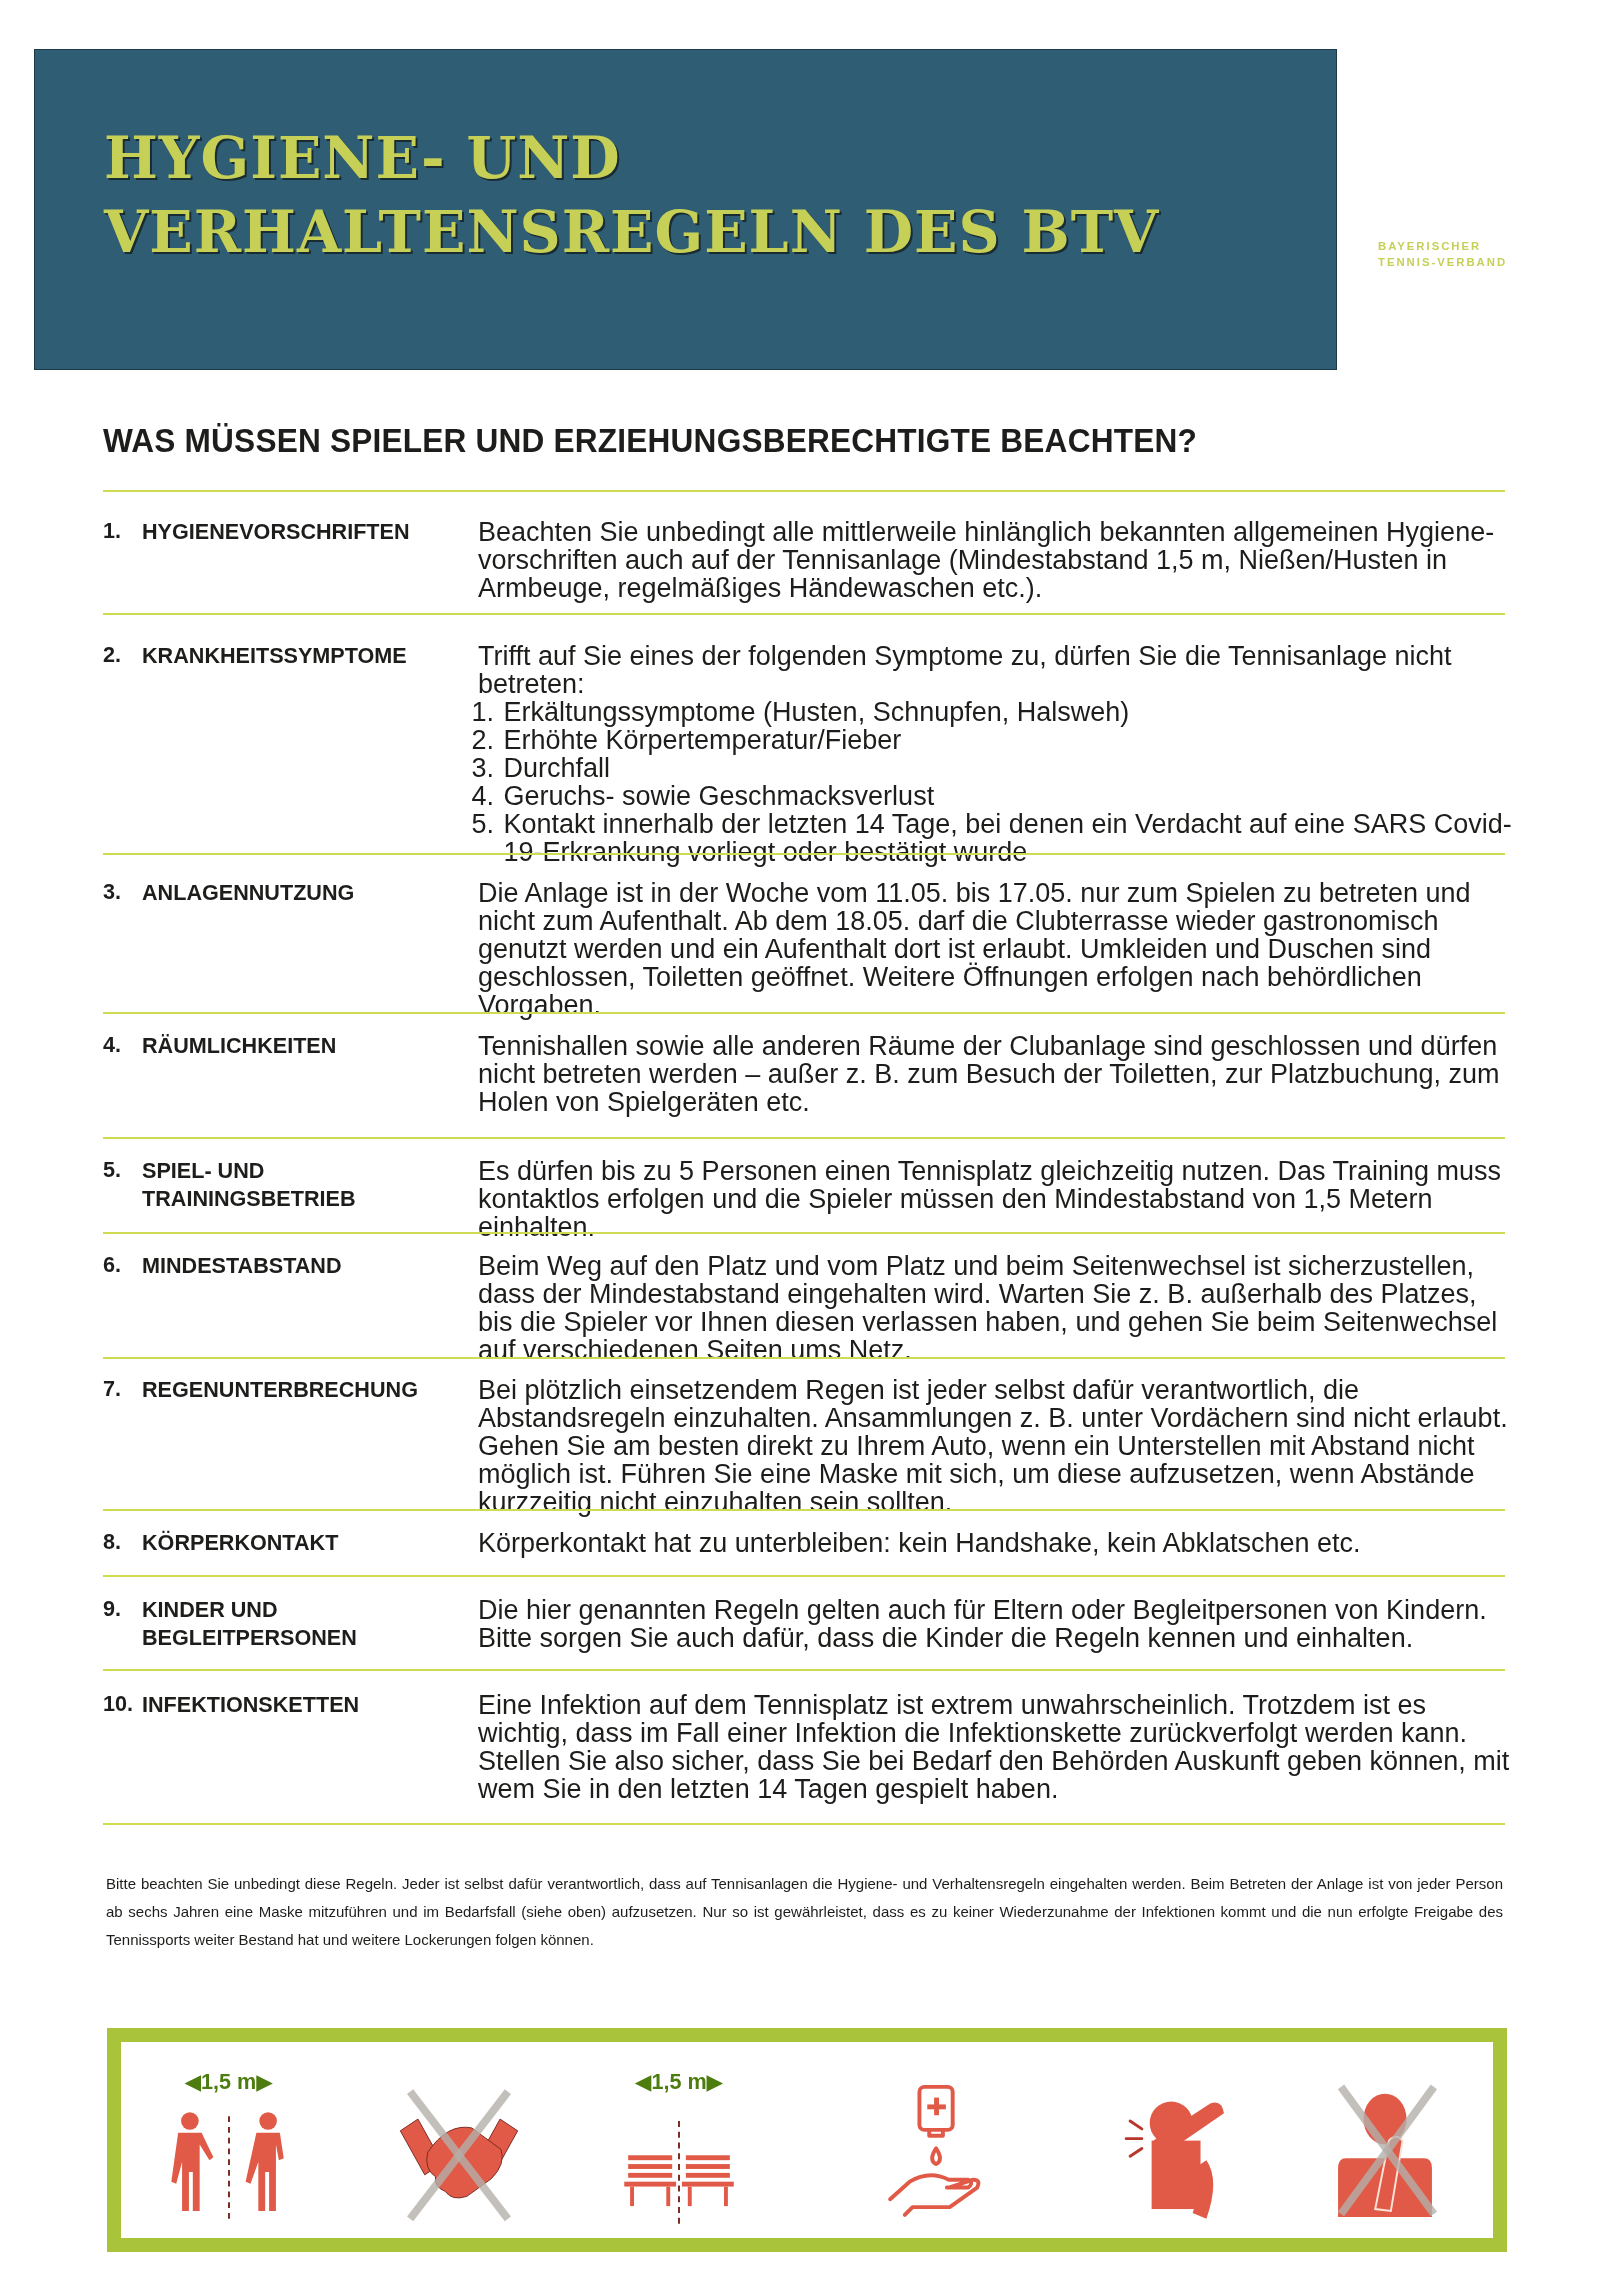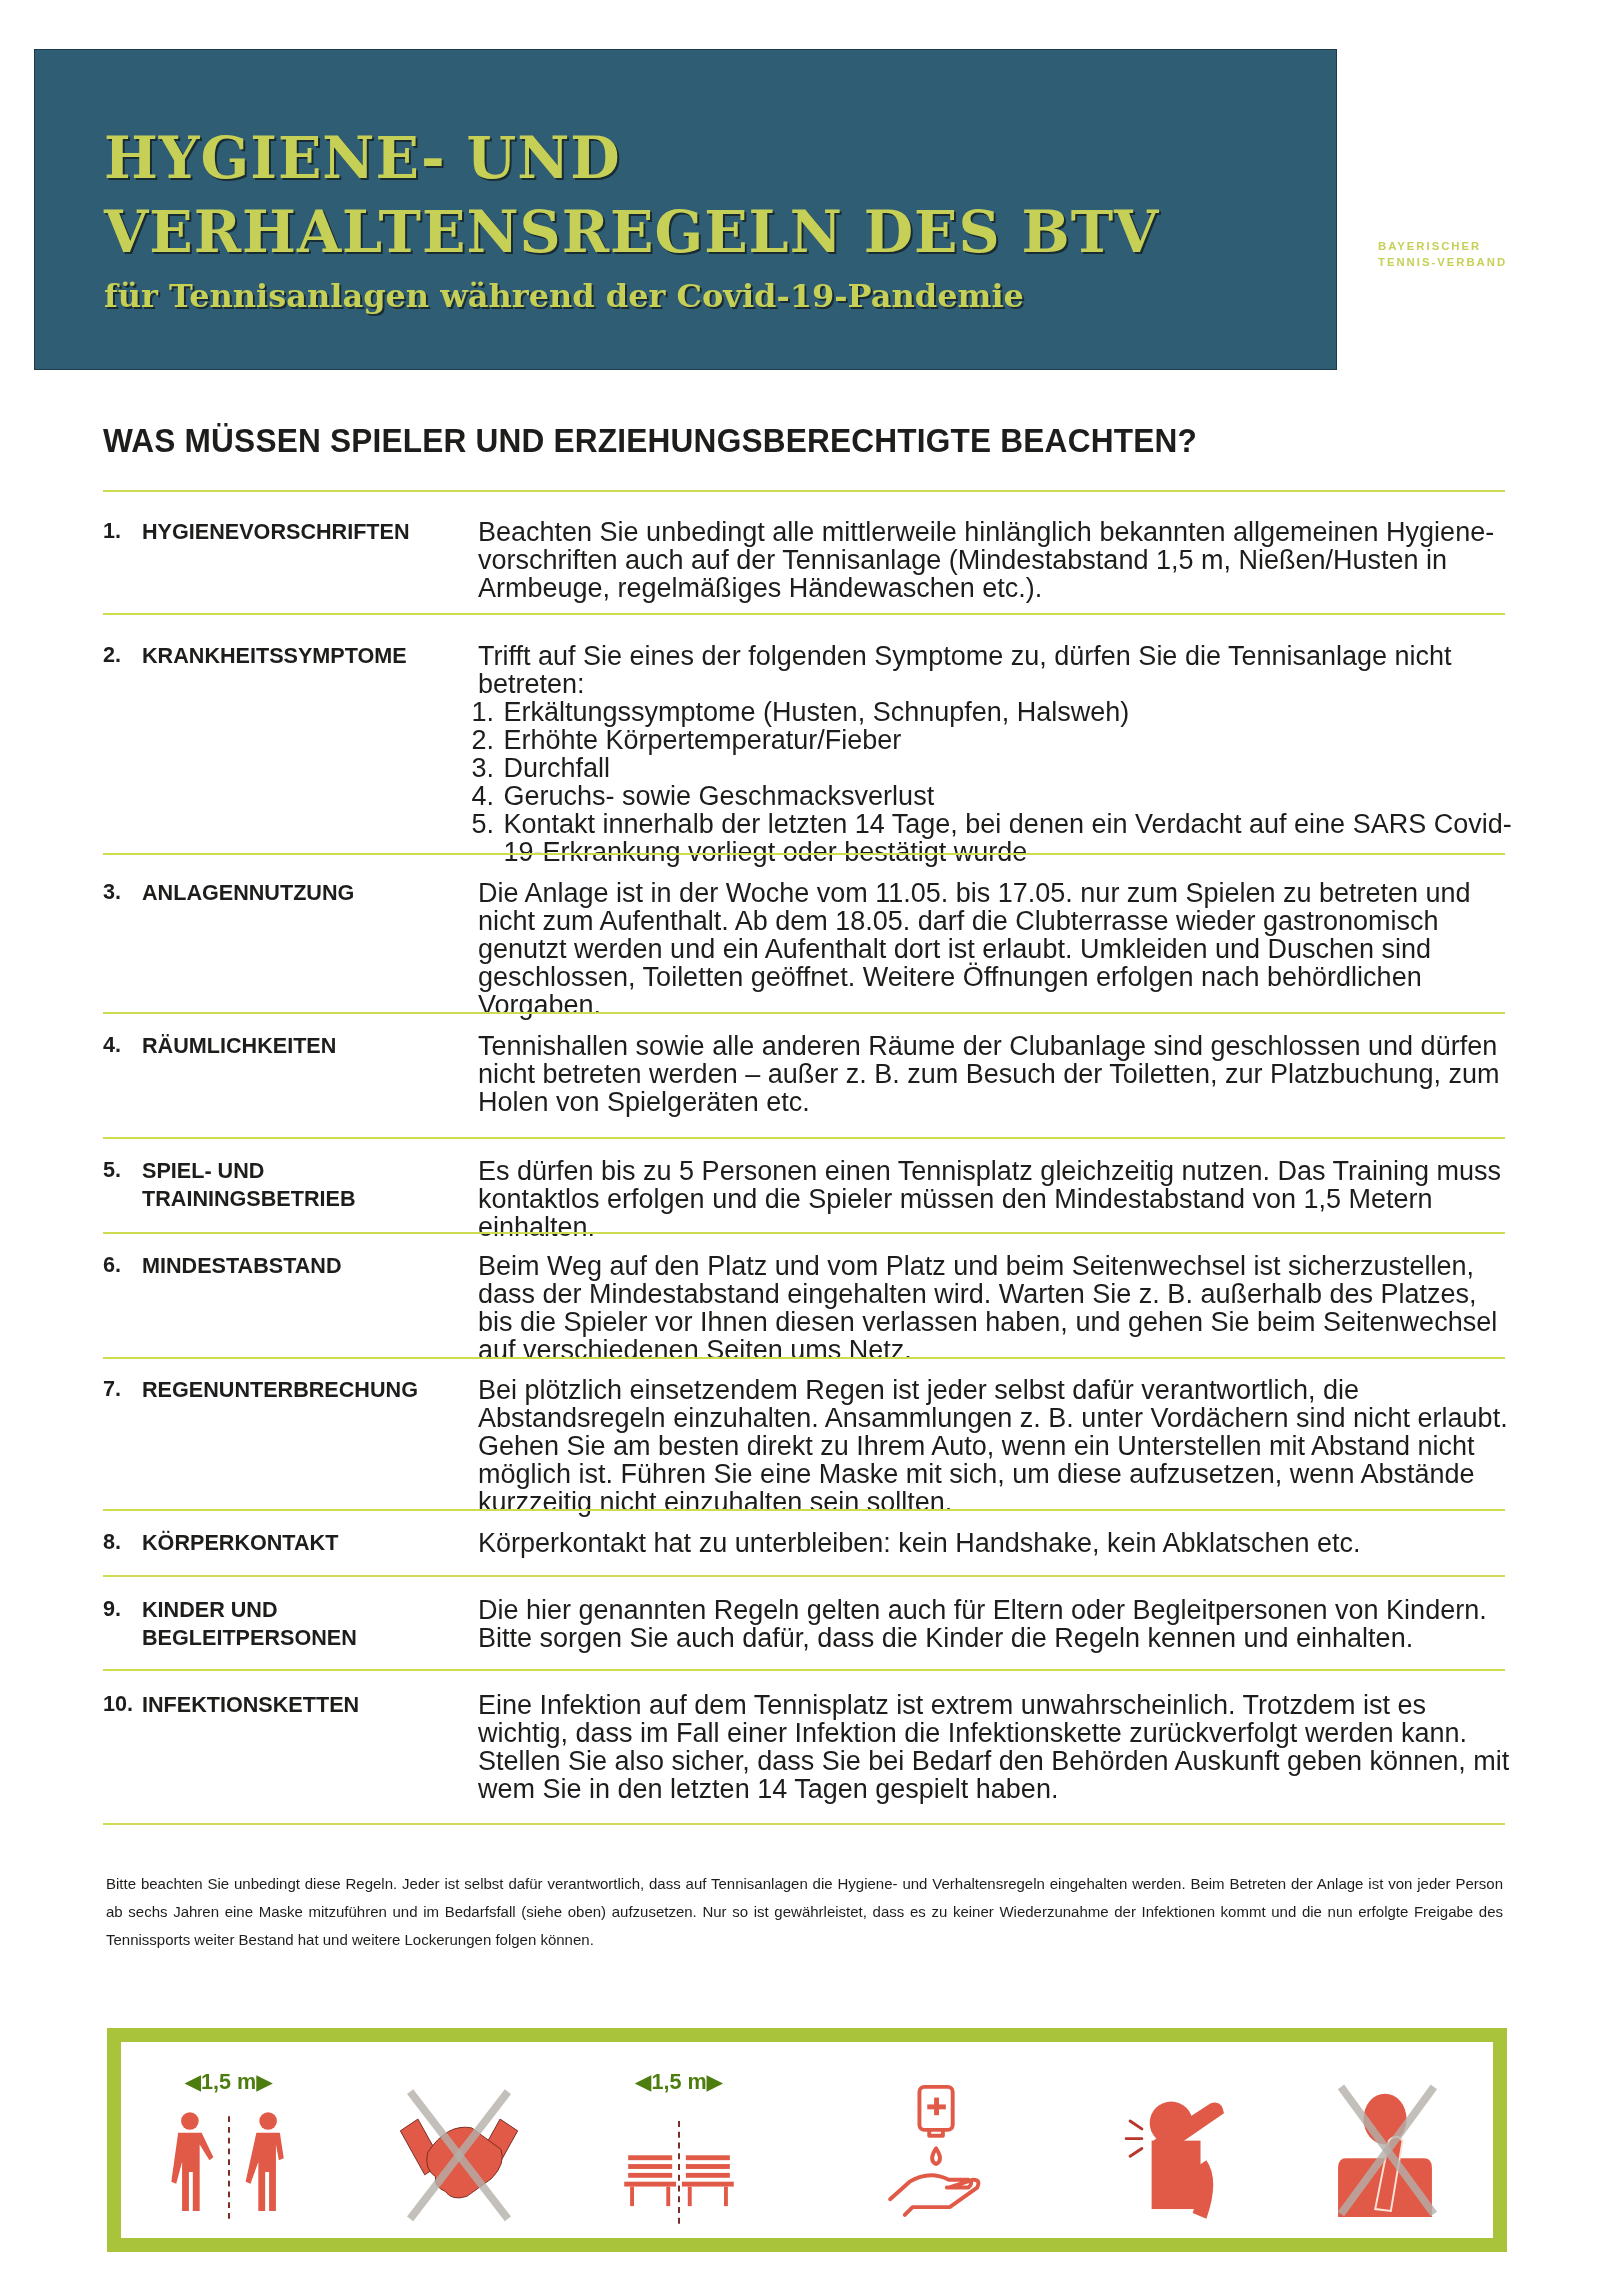--- a/index.html
+++ b/index.html
@@ -53,21 +53,20 @@
             font-size: 21.6px; font-weight: bold; color: #4d7c0f; }
 </style>
 </head>
 <body>
 
 <div class="banner">
   <h1 class="title">
     <span>HYGIENE- UND</span><br>
     <span>VERHALTENSREGELN DES BTV</span>
   </h1>
-  <p class="subtitle">für Tennisanlagen während der Covid-19-Pandemie</p>
   <div class="logo">
     <svg width="196" height="137" viewBox="0 0 200 140">
       <path d="M112 12 C150 0 185 30 178 75 C172 110 140 128 115 125" fill="none" stroke="#ffffff" stroke-width="9" stroke-linecap="round"></path>
       <circle cx="190" cy="82" r="1.5" fill="#ffffff"></circle>
     </svg>
     <span class="btv">BTV</span>
     <span class="sub" style="top:131px;">BAYERISCHER</span>
     <span class="sub" style="top:147px;">TENNIS-VERBAND</span>
   </div>
   <span class="stand">Stand 12.05.2020</span>

